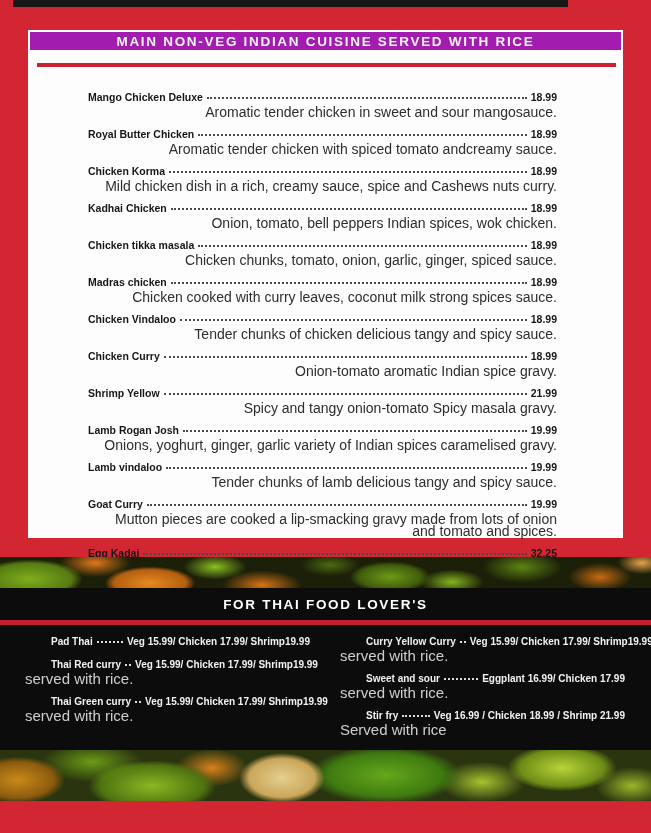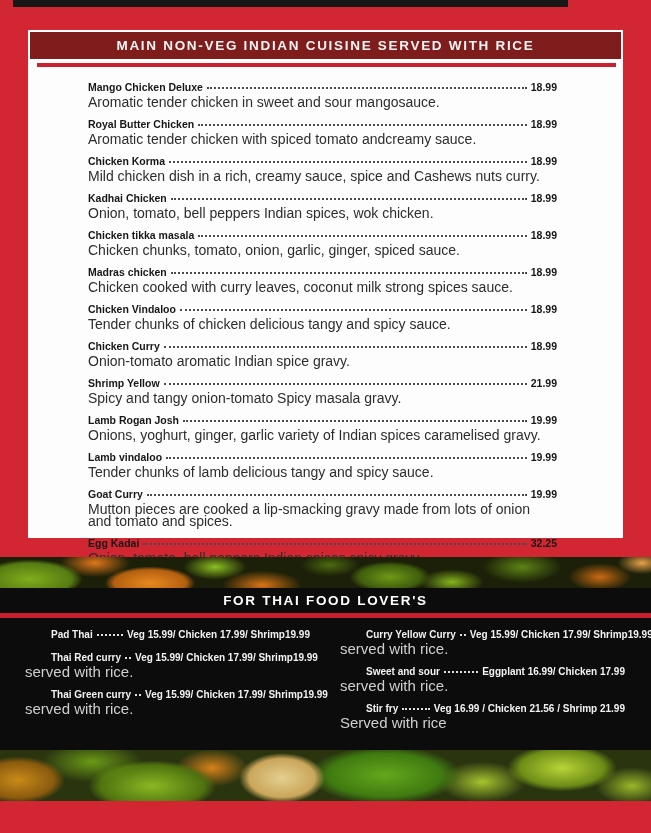--- a/index.html
+++ b/index.html
@@ -8,25 +8,25 @@
     width:651px;height:833px;
     background:#d22733;
     font-family:"Liberation Sans",sans-serif;
     overflow:hidden;
   }
   
   #top-dark-strip{position:absolute;left:13px;top:0;width:555px;height:7px;background:#171717;}
 
   
   #indian-panel{position:absolute;left:28px;top:30px;width:595px;height:508px;background:#fdfdfd;}
-  #indian-headerbar{position:absolute;left:2px;top:2px;right:2px;height:27px;background:#7f1d1d;
+  #indian-headerbar{position:absolute;left:2px;top:2px;right:2px;height:18px;background:#a21caf;
     display:flex;align-items:center;justify-content:center;}
   #indian-title{color:#f4f4f4;font-size:13.5px;font-weight:bold;letter-spacing:1.7px;white-space:nowrap;}
   #indian-rule{position:absolute;left:9px;right:7px;top:33px;height:4px;background:#ca2130;}
-  #indian-items{position:absolute;left:60px;right:66px;top:50px;}
+  #indian-items{position:absolute;left:60px;right:66px;top:60px;text-align:right;}
 
   .m-item{margin-bottom:9px;}
   .m-row{display:flex;align-items:baseline;line-height:14px;font-size:10.5px;font-weight:bold;color:#161616;}
   .m-name{white-space:nowrap;}
   .m-leader{flex:1;border-bottom:2px dotted #4a4a4a;margin:0 4px;transform:translateY(-2px);min-width:10px;}
   .m-price{white-space:nowrap;}
   .m-desc{font-size:14px;color:#2d2d2d;line-height:12px;margin-top:2px;}
 
   
   .food-strip{position:absolute;left:0;width:651px;}
@@ -50,21 +50,21 @@
       radial-gradient(ellipse 80px 32px at 152px 36px,#8ab822,#4f720f 65%,rgba(0,0,0,0) 80%),
       radial-gradient(ellipse 50px 26px at 212px 18px,#d8821a,rgba(0,0,0,0) 72%),
       radial-gradient(ellipse 55px 32px at 282px 28px,#e3cf8f,#caa65a 60%,rgba(0,0,0,0) 78%),
       radial-gradient(ellipse 95px 36px at 385px 25px,#63a81c,#3f7a10 60%,rgba(0,0,0,0) 80%),
       radial-gradient(ellipse 60px 28px at 482px 32px,#a6c42e,rgba(0,0,0,0) 72%),
       radial-gradient(ellipse 70px 30px at 562px 18px,#b8d438,#6d8c16 60%,rgba(0,0,0,0) 78%),
       radial-gradient(ellipse 50px 26px at 632px 36px,#9ab82a,rgba(0,0,0,0) 72%);}
 
   
   #thai-block{position:absolute;left:0;top:588px;width:651px;height:162px;background:#0c0c0c;}
-  #thai-titlebar{height:25px;display:flex;align-items:center;justify-content:center;text-align:center;}
+  #thai-titlebar{height:32px;display:flex;align-items:center;justify-content:center;text-align:center;}
   #thai-title{color:#ffffff;font-size:13.5px;font-weight:bold;letter-spacing:1.7px;white-space:nowrap;}
   #thai-redline{height:5px;background:#c61f2e;}
   #thai-cols{display:flex;padding:10px 26px 0 25px;gap:30px;}
   .thai-col{flex:1;min-width:0;}
 
   .t-item{margin-bottom:10px;}
   .t-row{display:flex;align-items:baseline;font-size:10px;font-weight:bold;color:#f2f2f2;line-height:13px;white-space:nowrap;margin-left:26px;}
   .t-leader{flex:1;border-bottom:2px dotted #dedede;margin:0 4px;transform:translateY(-2px);min-width:6px;}
   .t-note{font-size:15px;color:#cfcfcf;line-height:12px;margin-top:2px;}
 </style>
@@ -235,21 +235,21 @@
               <span class="t-name">Sweet and sour</span>
               <span class="t-leader"></span>
               <span class="t-price">Eggplant 16.99/ Chicken 17.99</span>
             </div>
             <div class="t-note">served with rice.</div>
           </div>
           <div class="t-item">
             <div class="t-row">
               <span class="t-name">Stir fry</span>
               <span class="t-leader"></span>
-              <span class="t-price">Veg 16.99 / Chicken 21.56 / Shrimp 21.99</span>
+              <span class="t-price">Veg 16.99 / Chicken 18.99 / Shrimp 21.99</span>
             </div>
             <div class="t-note">Served with rice</div>
           </div>
         </div>
     </div>
   </div>
 
   <div id="food-strip-bottom" class="food-strip"></div>
 
 </div>

